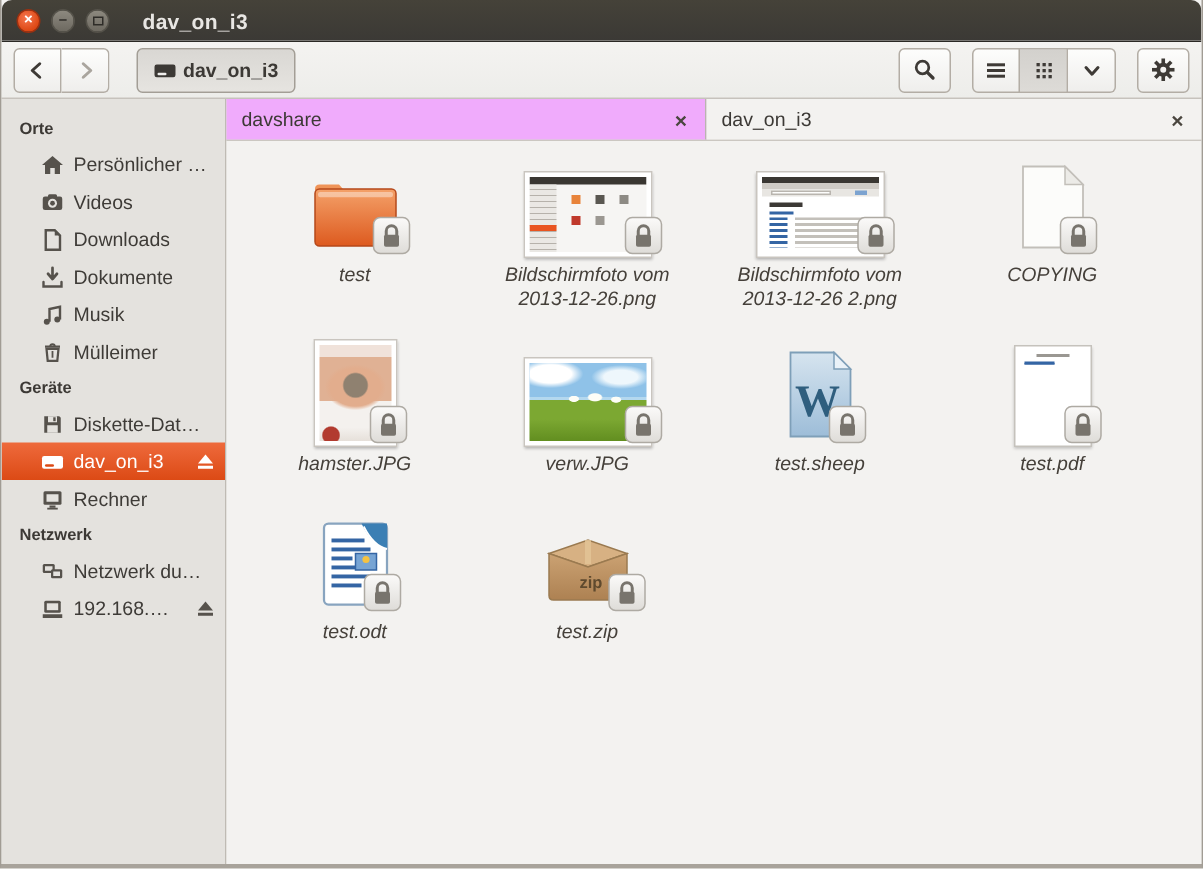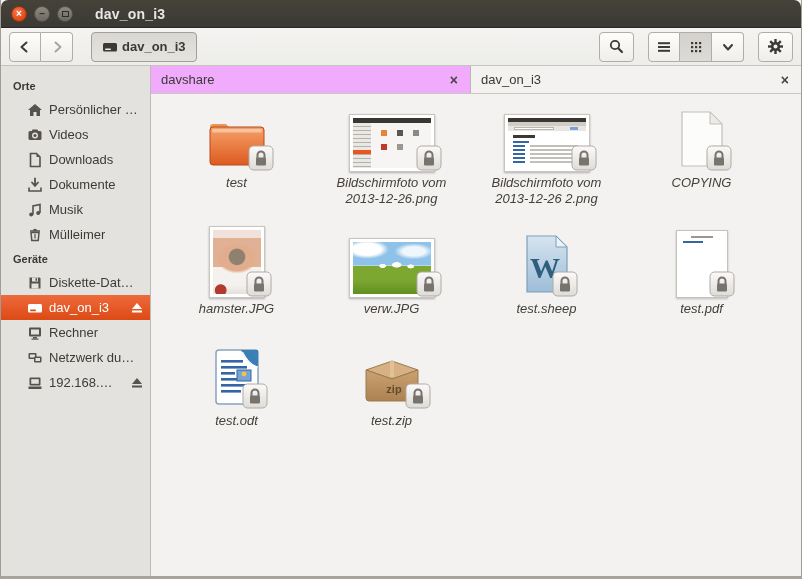--- a/index.html
+++ b/index.html
@@ -319,20 +319,21 @@
             <svg width="16" height="16" viewBox="0 0 16 16">
               <rect x="2" y="2.5" width="12" height="9" rx="1" fill="#56524c"></rect>
               <rect x="4" y="4.5" width="8" height="5" fill="#e4e2de"></rect>
               <rect x="6" y="12" width="4" height="1.5" fill="#56524c"></rect>
               <rect x="4.5" y="13.5" width="7" height="1.2" fill="#56524c"></rect>
             </svg>
           </span>
         <span class="lbl">Rechner</span>
       </div>
 
+      <div class="sb-header">Netzwerk</div>
 
       <div class="sb-item">
         <span class="sb-icon">
             <svg width="16" height="16" viewBox="0 0 16 16">
               <rect x="1.5" y="3" width="8" height="6" rx="1" fill="#56524c"></rect>
               <rect x="3" y="4.5" width="5" height="3" fill="#e4e2de"></rect>
               <rect x="7" y="6.5" width="7.5" height="6" rx="1" fill="#56524c"></rect>
               <rect x="8.5" y="8" width="4.5" height="3" fill="#e4e2de"></rect>
             </svg>
           </span>

